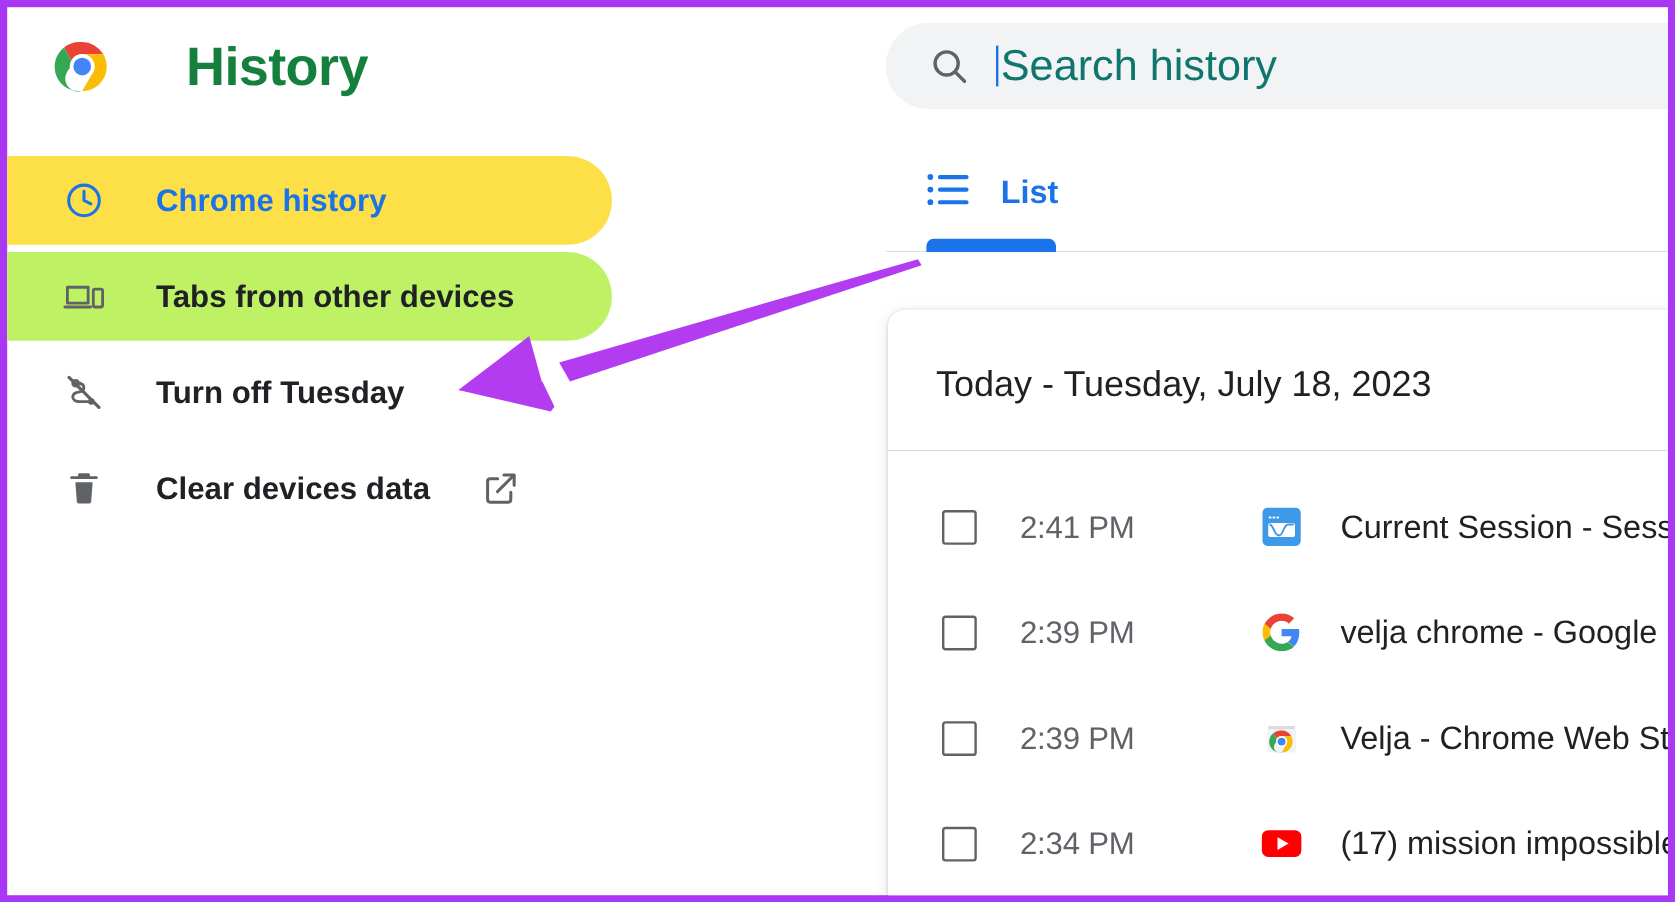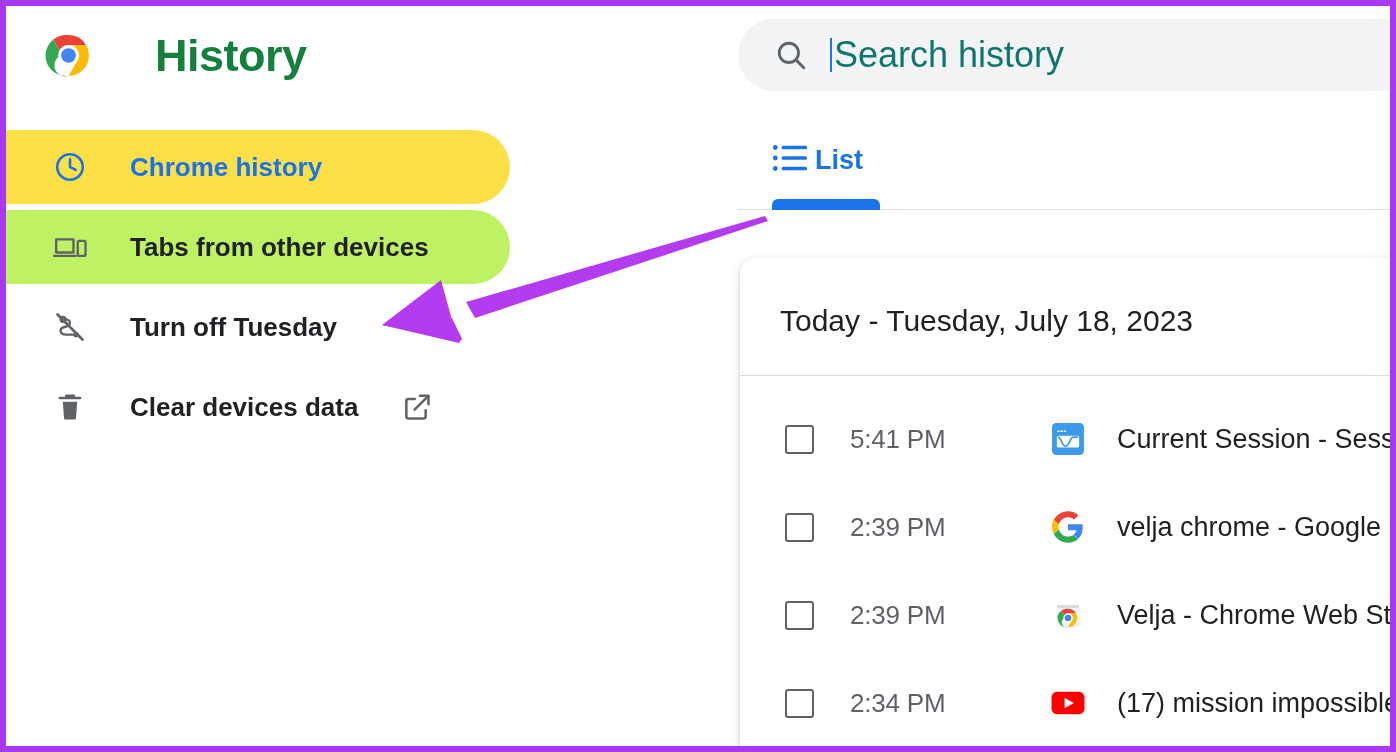--- a/index.html
+++ b/index.html
@@ -90,21 +90,21 @@
     width: 32px; height: 32px;
   }
 
   
   .tabs-rule {
     position: absolute; left: 738px; top: 209px;
     width: 658px; height: 1px; background: #e0e0e0;
   }
   .tab {
     position: absolute;
-    display: flex; align-items: center; gap: 7px;
+    display: flex; align-items: center; gap: 26px;
     height: 60px;
   }
   .tab-label {
     font-size: 27px; font-weight: 700;
     white-space: nowrap;
   }
   .tab.list { left: 772px; top: 130px; }
   .tab.list .tab-label { color: #1a73e8; }
   .tab.journeys { left: 945px; top: 130px; }
   .tab.journeys .tab-label { color: #5f6368; }
@@ -262,21 +262,21 @@
 
   <div class="tabs-rule"></div>
   <div class="tab-indicator"></div>
 
   <div class="history-card">
     <div class="card-date">Today - Tuesday, July 18, 2023</div>
     <div class="card-divider"></div>
 
     <div class="hist-row" style="top:137px;">
       <span class="hist-check"></span>
-      <span class="hist-time">5:41 PM</span>
+      <span class="hist-time">2:41 PM</span>
       <span class="hist-fav">
         <svg viewBox="0 0 32 32" width="34" height="34">
           <rect x="1" y="1" width="30" height="30" rx="4" fill="#3d9ae8"></rect>
           <rect x="5.5" y="13" width="21" height="11" rx="1.5" fill="#fff"></rect>
           <path d="M6.5 14.2c3.4 0 3.4 8.6 7.3 8.6 4 0 3.4-8.6 7.4-8.6h4.3" fill="none" stroke="#3d9ae8" stroke-width="1.5"></path>
           <g fill="#fff">
                 <rect x="6" y="8" width="2" height="1.4"></rect>
                 <rect x="9" y="8" width="2" height="1.4"></rect>
                 <rect x="12" y="8" width="2" height="1.4"></rect>
               </g>

